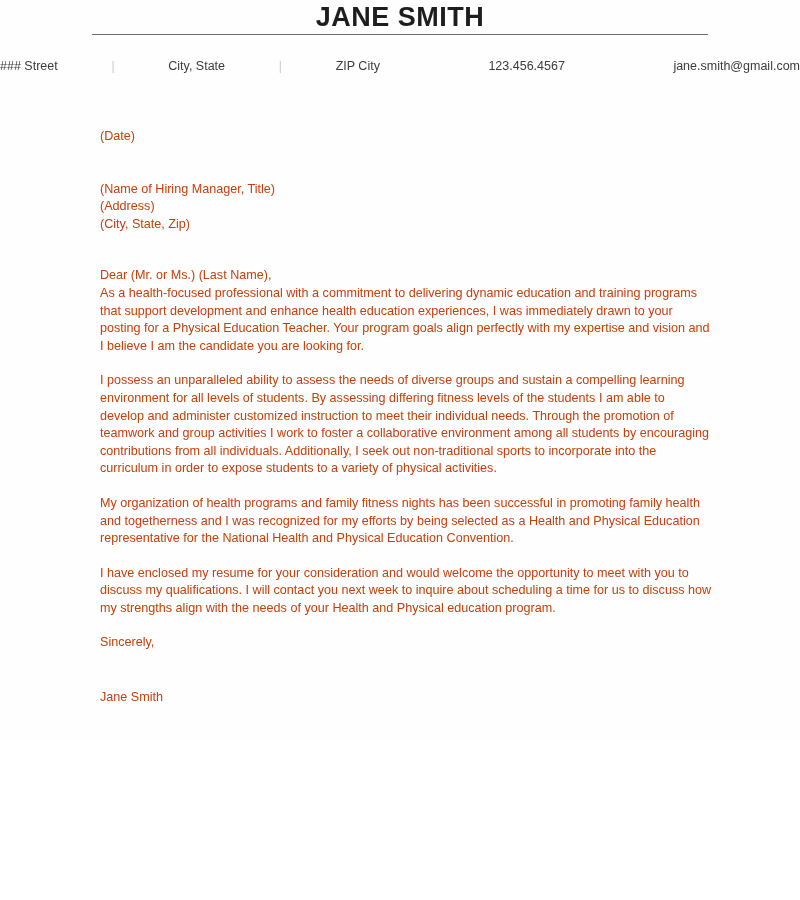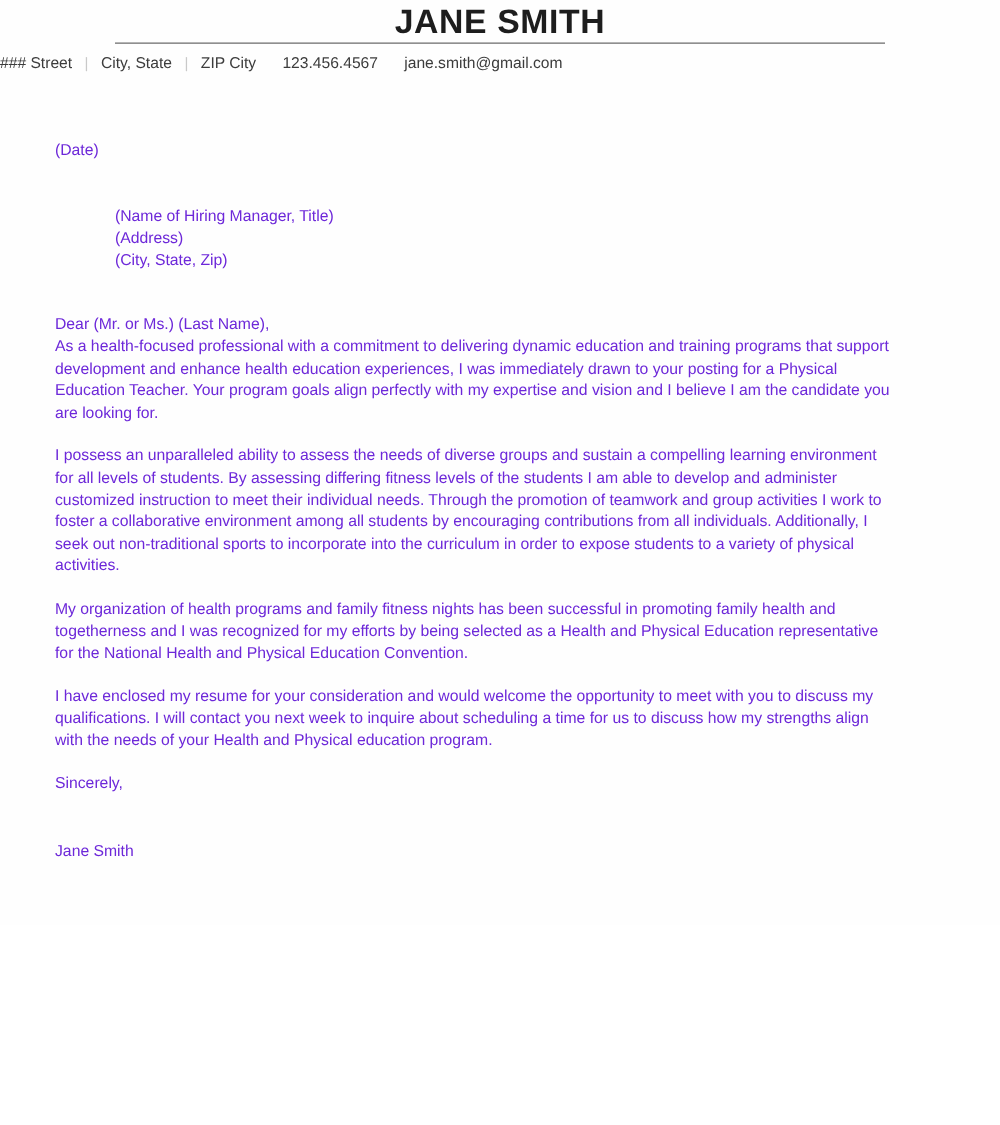--- a/index.html
+++ b/index.html
@@ -24,45 +24,45 @@
     line-height: 30px;
   }
   .header-rule {
     width: 616px;
     margin: 2px auto 0 auto;
     border: none;
     border-top: 1px solid #6b6b6b;
     height: 0;
   }
   .contact-row {
-    margin-top: 8px;
+    margin-top: 24px;
     display: flex;
-    justify-content: flex-start;
+    justify-content: space-between;
     align-items: center;
     font-size: 12.5px;
     color: #3c3c3c;
     line-height: 15px;
     white-space: nowrap;
   }
   .contact-sep {
     color: #c9c9c9;
     margin: 0 10px;
     font-size: 12px;
   }
   .contact-gap { display: inline-block; width: 21px; }
   
   .letter {
-    padding: 0 88px 0 44px;
+    padding: 0 88px 0 100px;
     margin-top: 54px;
     font-size: 12.6px;
     line-height: 17.6px;
-    color: #6d28d9;
+    color: #c2410c;
   }
   .block-date { margin-bottom: 35px; }
-  .recipient-block { margin-bottom: 34px; margin-left: 48px; }
+  .recipient-block { margin-bottom: 34px; }
   .salutation { }
   .letter p.para { margin: 0 0 17px 0; }
   .closing { margin-bottom: 37px; }
   .signature { }
 </style>
 </head>
 <body>
 
 <div class="page">
 

